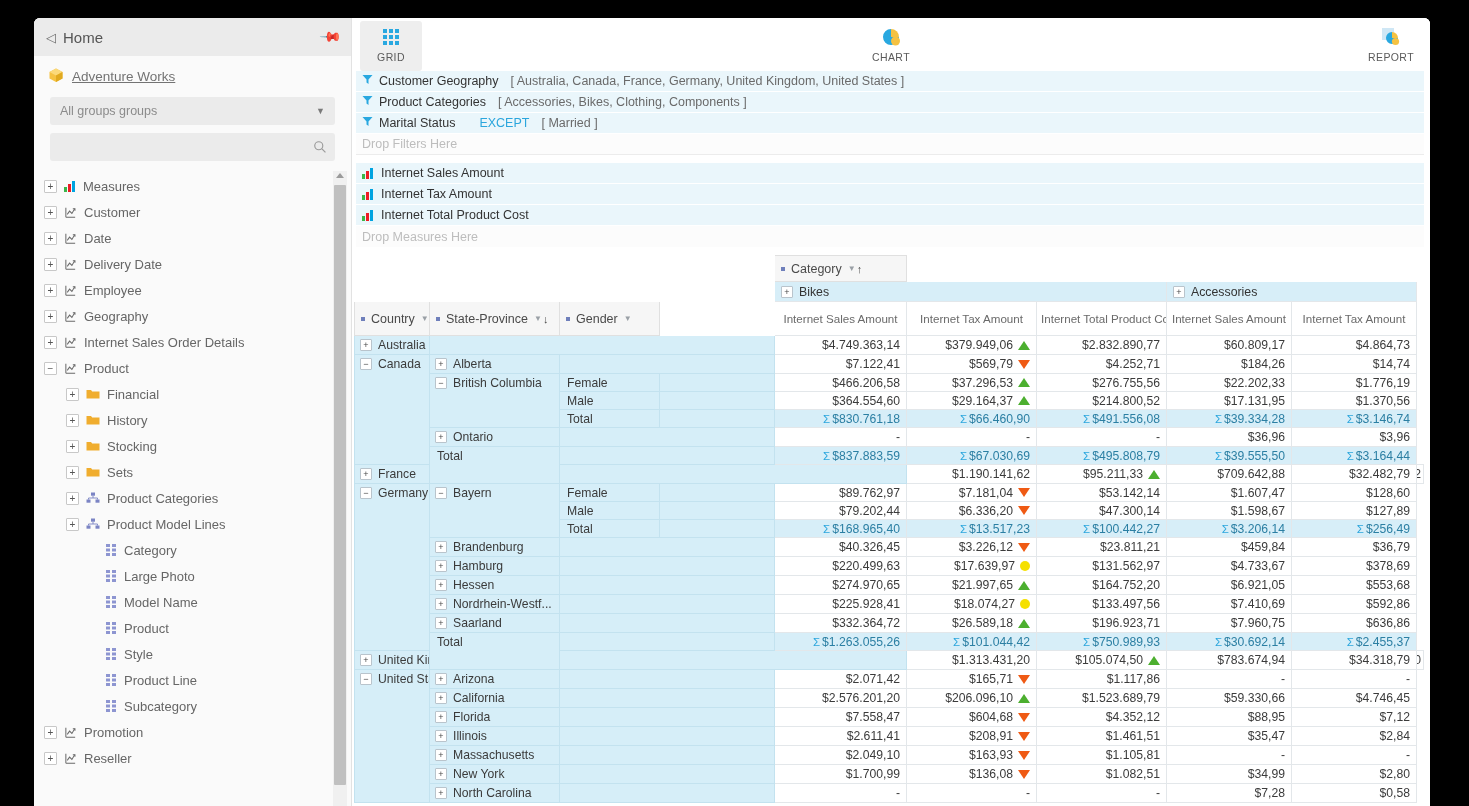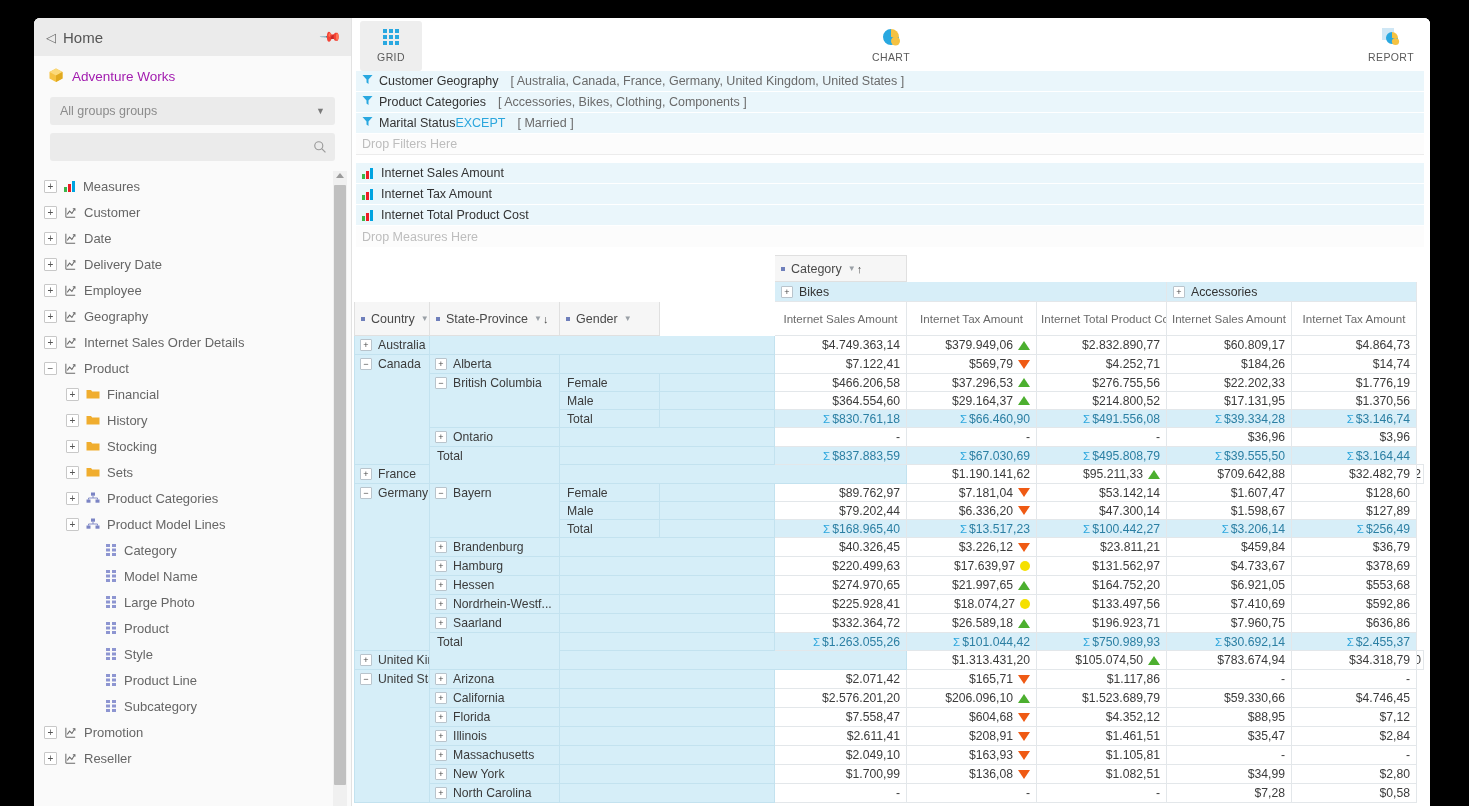--- a/index.html
+++ b/index.html
@@ -42,21 +42,21 @@
   .sb-back {
     color: #6d6d6d; font-size: 13px; margin-right: 7px;
     line-height: 1;
   }
   .sb-title { font-size: 15px; color: #555; flex: 1; }
   .pin-icon { color: #8d8d8d; font-size: 14px; transform: rotate(45deg); }
 
   .sb-cube {
     display: flex; align-items: center;
     padding: 11px 14px 9px 14px;
-    font-size: 13.5px; color: #a21caf;
+    font-size: 13.5px; color: #737373; text-decoration: underline;
   }
   .cube-glyph { margin-right: 8px; display: inline-block; }
 
   .sb-select {
     margin: 2px 16px 0 16px;
     height: 28px;
     background: #ebebeb;
     border-radius: 3px;
     display: flex; align-items: center;
     padding: 0 10px;
@@ -181,21 +181,21 @@
     background: #eaf6fb;
     border-bottom: 1px solid #fff;
     display: flex; align-items: center;
     padding-left: 6px;
     font-size: 12.5px;
     white-space: nowrap;
     overflow: hidden;
   }
   .frow .funnel { margin-right: 6px; flex: 0 0 auto; }
   .fname { color: #333; font-weight: normal; }
-  .fexcept { color: #2ba6dd; margin-left: 0; }
+  .fexcept { color: #2ba6dd; margin-left: 24px; }
   .fvals { color: #6a6a6a; margin-left: 12px; }
   .fdrop {
     height: 21px;
     background: #fcfcfc;
     border-bottom: 1px solid #ececec;
     display: flex; align-items: center;
     padding-left: 6px;
     font-size: 12.5px; color: #bdbdbd;
   }
 
@@ -540,35 +540,35 @@
             <span class="ic">
               <svg width="11" height="12" viewBox="0 0 11 12">
                 <rect x="0" y="0" width="4" height="3" fill="#8d95d1"></rect>
                 <rect x="6" y="0" width="4" height="3" fill="#8d95d1"></rect>
                 <rect x="0" y="4.5" width="4" height="3" fill="#8d95d1"></rect>
                 <rect x="6" y="4.5" width="4" height="3" fill="#8d95d1"></rect>
                 <rect x="0" y="9" width="4" height="3" fill="#8d95d1"></rect>
                 <rect x="6" y="9" width="4" height="3" fill="#8d95d1"></rect>
               </svg>
             </span>
-            <span>Model Name</span>
+            <span>Large Photo</span>
           </div>
           <div class="tnode lvl3">
             <span class="exp none"></span>
             <span class="ic">
               <svg width="11" height="12" viewBox="0 0 11 12">
                 <rect x="0" y="0" width="4" height="3" fill="#8d95d1"></rect>
                 <rect x="6" y="0" width="4" height="3" fill="#8d95d1"></rect>
                 <rect x="0" y="4.5" width="4" height="3" fill="#8d95d1"></rect>
                 <rect x="6" y="4.5" width="4" height="3" fill="#8d95d1"></rect>
                 <rect x="0" y="9" width="4" height="3" fill="#8d95d1"></rect>
                 <rect x="6" y="9" width="4" height="3" fill="#8d95d1"></rect>
               </svg>
             </span>
-            <span>Large Photo</span>
+            <span>Model Name</span>
           </div>
           <div class="tnode lvl3">
             <span class="exp none"></span>
             <span class="ic">
               <svg width="11" height="12" viewBox="0 0 11 12">
                 <rect x="0" y="0" width="4" height="3" fill="#8d95d1"></rect>
                 <rect x="6" y="0" width="4" height="3" fill="#8d95d1"></rect>
                 <rect x="0" y="4.5" width="4" height="3" fill="#8d95d1"></rect>
                 <rect x="6" y="4.5" width="4" height="3" fill="#8d95d1"></rect>
                 <rect x="0" y="9" width="4" height="3" fill="#8d95d1"></rect>

